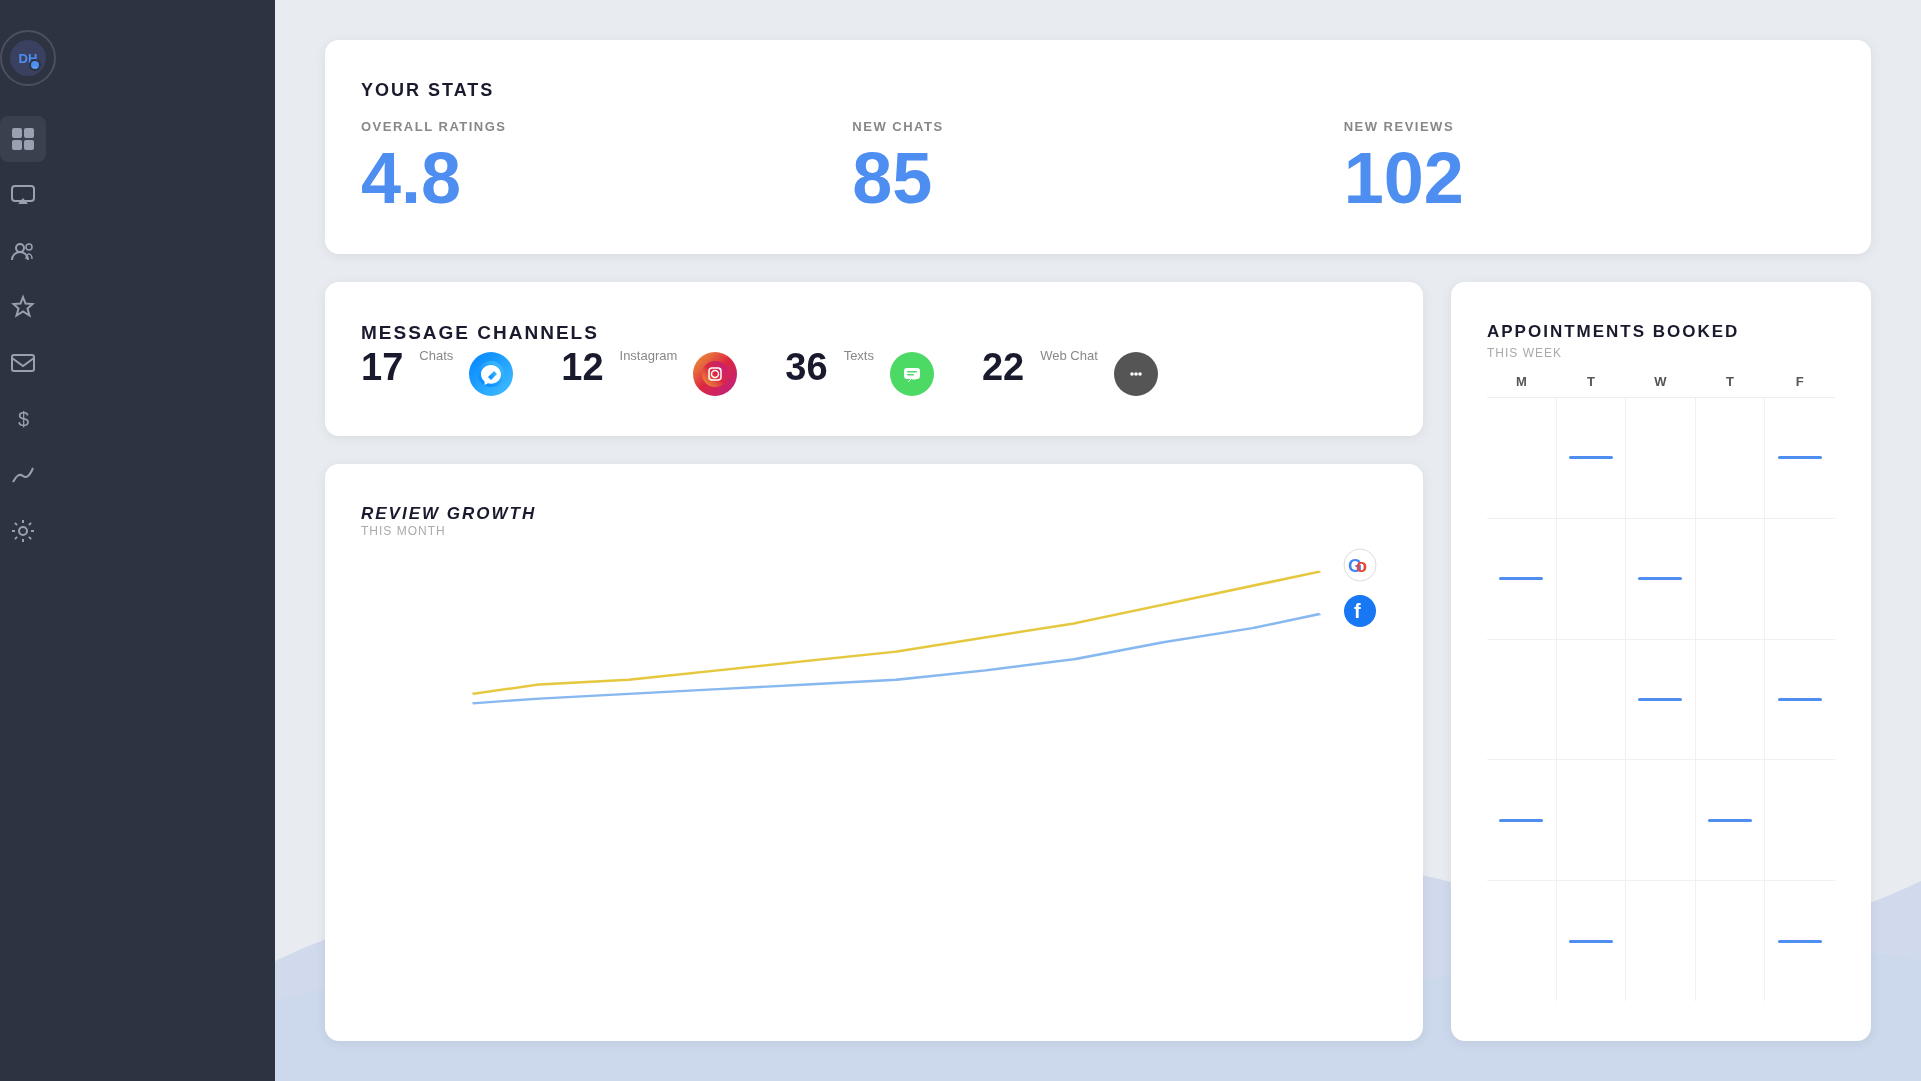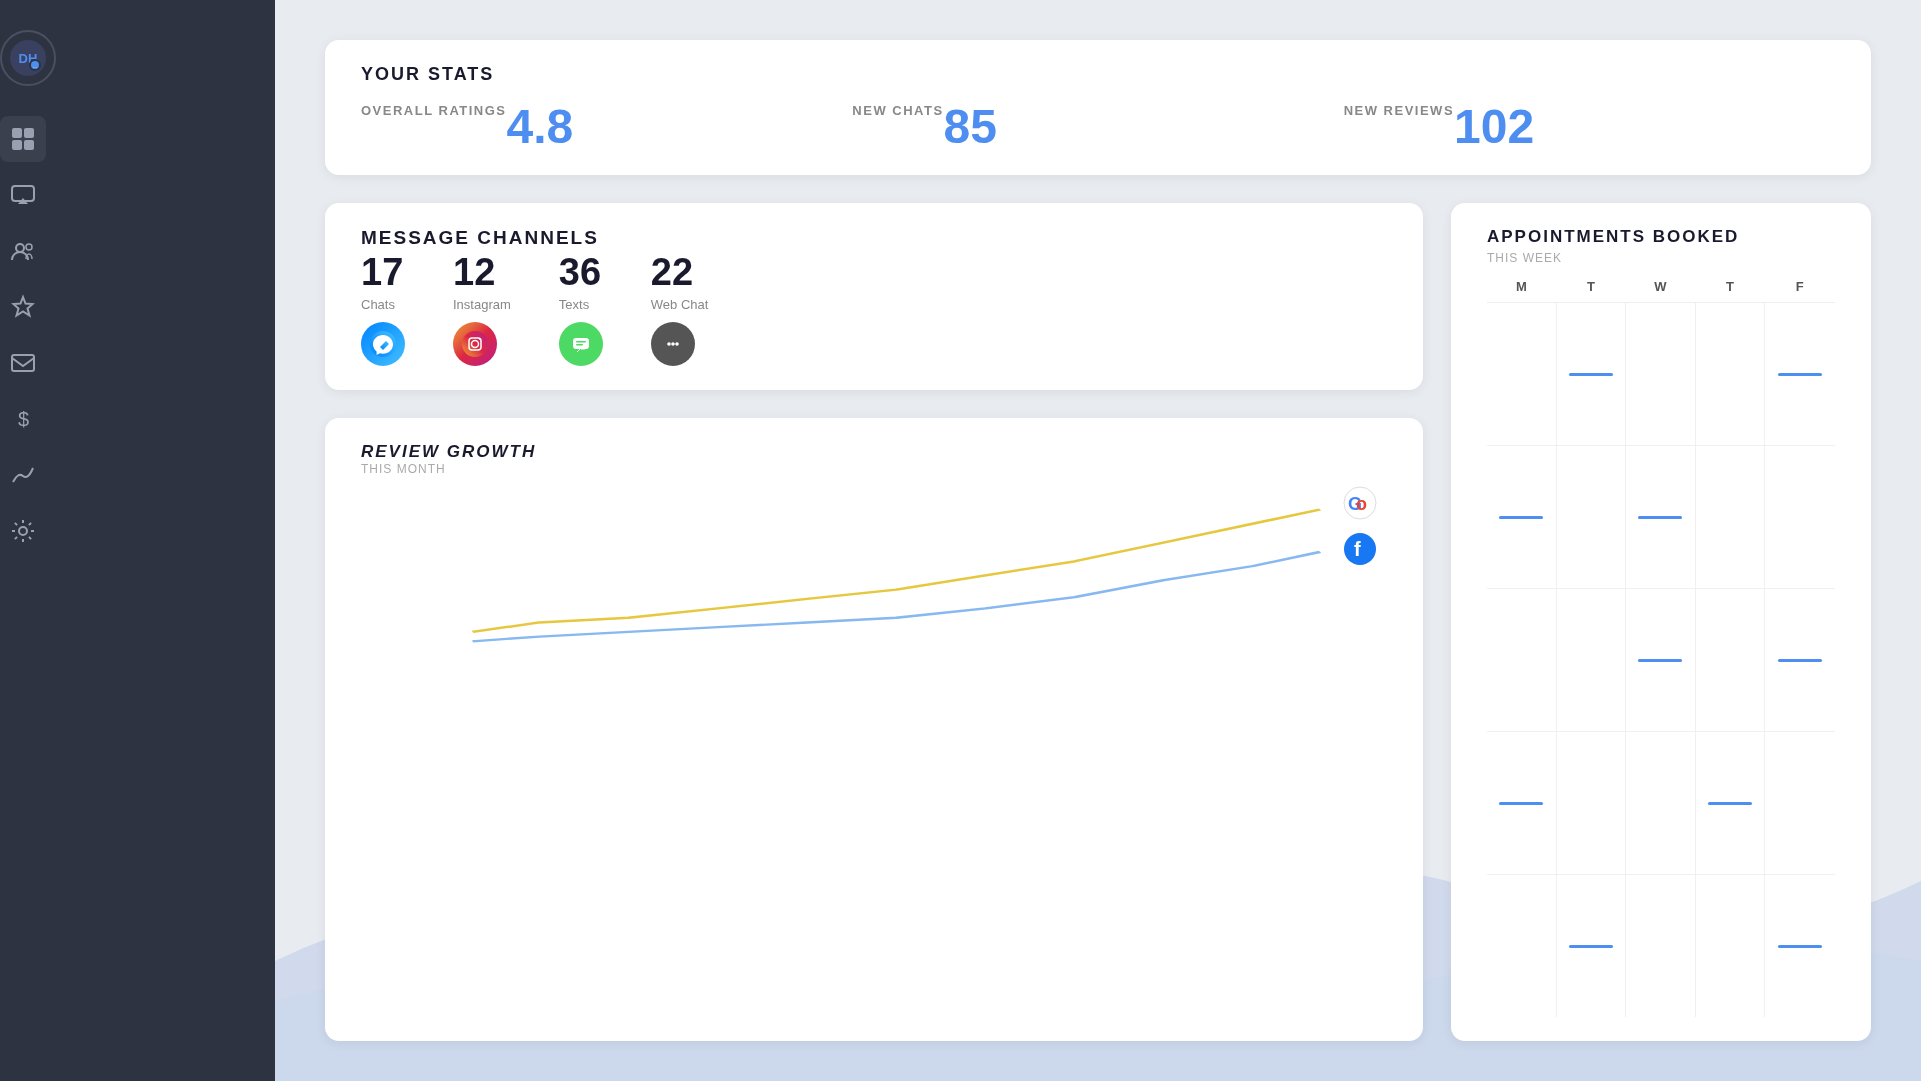--- a/index.html
+++ b/index.html
@@ -67,21 +67,21 @@
       width: 100%;
       height: 320px;
       z-index: 0;
       pointer-events: none;
     }
 
     
     .card {
       background: #fff;
       border-radius: 14px;
-      padding: 24px 36px;
+      padding: 40px 36px;
       box-shadow: 0 2px 12px rgba(0,0,0,0.07);
       position: relative;
       z-index: 1;
     }
 
     
     .stats-card {
       display: flex;
       flex-direction: column;
       gap: 18px;
@@ -94,30 +94,32 @@
       text-transform: uppercase;
     }
     .stats-row {
       display: flex;
       align-items: center;
       gap: 0;
     }
     .stat-item {
       flex: 1;
       display: flex;
+      flex-direction: column;
+      gap: 8px;
     }
     .stat-label {
       font-size: 13px;
       font-weight: 700;
       letter-spacing: 1.5px;
       color: #888;
       text-transform: uppercase;
     }
     .stat-value {
-      font-size: 48px;
+      font-size: 72px;
       font-weight: 700;
       color: #4d8ef0;
       line-height: 1;
     }
 
     
     .bottom-row {
       display: flex;
       gap: 28px;
       flex: 1;
@@ -142,23 +144,23 @@
       text-transform: uppercase;
       margin-bottom: 4px;
     }
     .channels-row {
       display: flex;
       align-items: flex-start;
       gap: 48px;
     }
     .channel-item {
       display: flex;
-      flex-direction: column;
+      flex-direction: row;
       align-items: flex-start;
-      gap: 6px;
+      gap: 16px;
     }
     .channel-count {
       font-size: 38px;
       font-weight: 700;
       color: #1a1a2e;
       line-height: 1;
     }
     .channel-label {
       font-size: 13px;
       color: #888;

